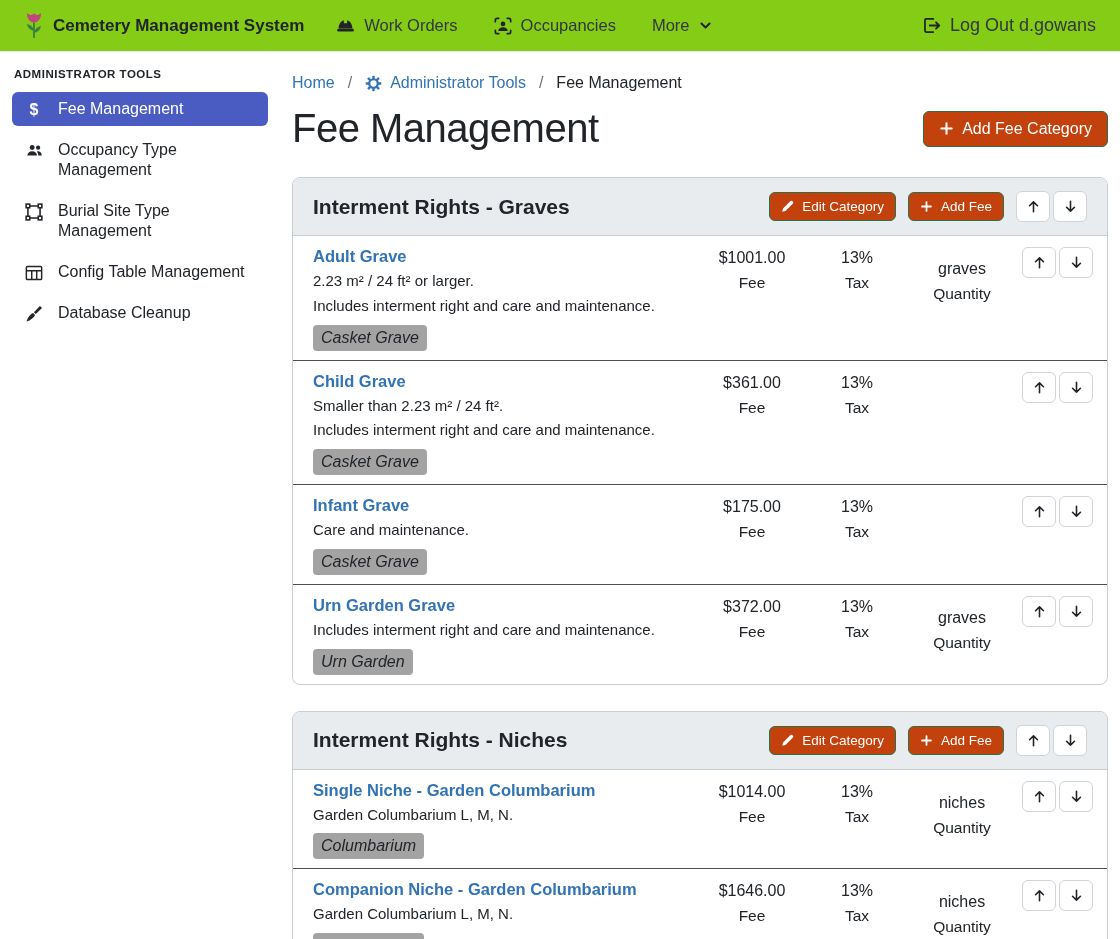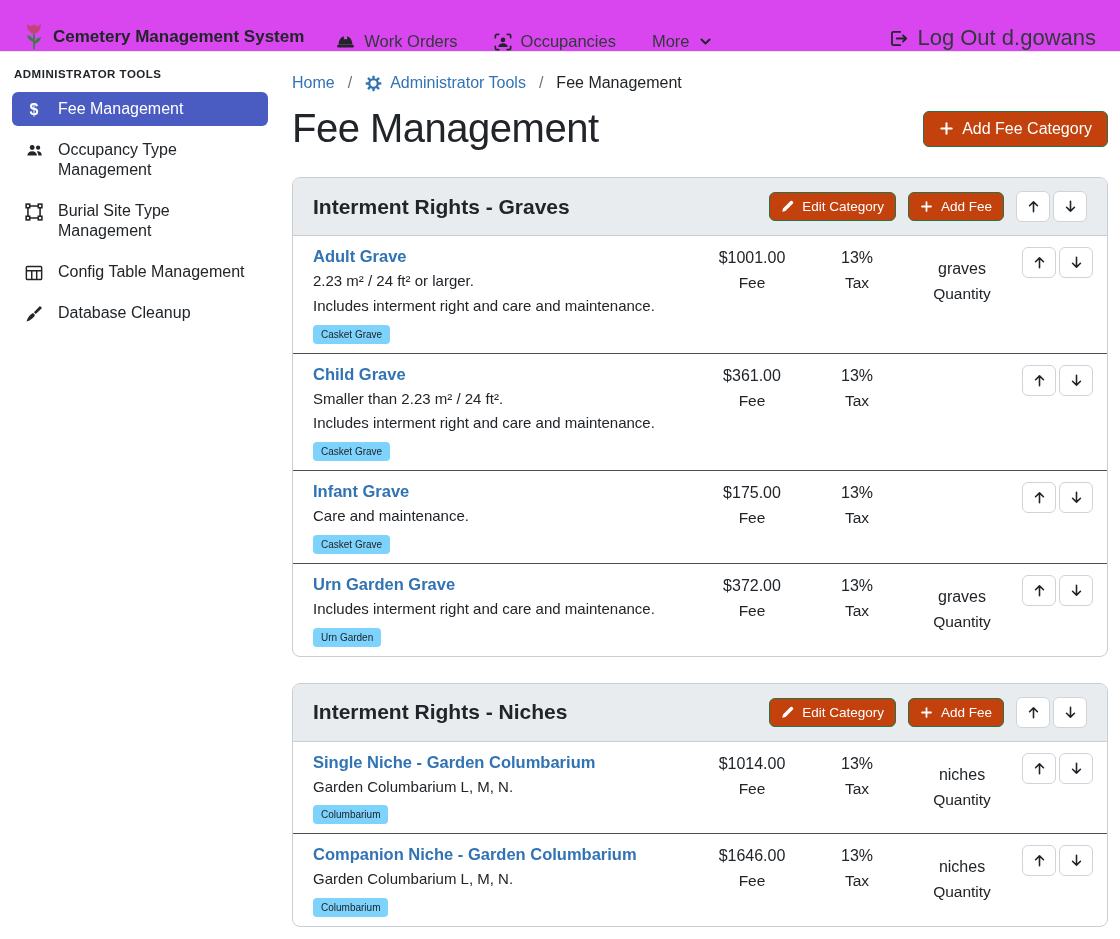--- a/index.html
+++ b/index.html
@@ -3,26 +3,26 @@
 <meta charset="utf-8">
 <title>Fee Management</title>
 <style>
   * { box-sizing: border-box; margin: 0; padding: 0; }
   html, body { width: 1120px; height: 939px; overflow: hidden; background: #fff;
     font-family: "Liberation Sans", sans-serif; color: #212529; }
   button { font-family: inherit; }
   a { text-decoration: none; color: inherit; }
 
   
-  .navbar { height: 52px; background: #d946ef; border-bottom: 1px solid #e6e9ec;
-    display: flex; align-items: flex-end; padding: 0 24px; }
+  .navbar { height: 52px; background: #84cc16; border-bottom: 1px solid #e6e9ec;
+    display: flex; align-items: center; padding: 0 24px; }
   .brand { display: flex; align-items: center; gap: 9px; font-weight: 700; font-size: 17px; cursor: pointer; }
   .nav-links { display: flex; align-items: center; margin-left: 32px; gap: 36px; }
   .nav-link { display: flex; align-items: center; gap: 9px; font-size: 16.5px; color: #33383d; cursor: pointer; }
-  .logout { margin-left: auto; display: flex; align-items: center; gap: 9px; font-size: 22px; color: #33383d; cursor: pointer; }
+  .logout { margin-left: auto; display: flex; align-items: center; gap: 9px; font-size: 18px; color: #33383d; cursor: pointer; }
   .icn { display: inline-flex; align-items: center; justify-content: center; }
 
   
   .layout { display: flex; height: 887px; }
 
   
   .sidebar { width: 280px; flex: none; padding: 16px 12px 0; }
   .sidebar-heading { font-size: 11.5px; font-weight: 700; letter-spacing: .5px;
     color: #212529; padding: 0 2px 12px; }
   .side-item { display: flex; align-items: flex-start; gap: 14px; padding: 7px 12px;
@@ -57,22 +57,22 @@
   .btn-arrow { width: 34px; height: 31px; background: #fff; border: 1px solid #ced4da;
     border-radius: 6px; display: inline-flex; align-items: center; justify-content: center;
     color: #212529; cursor: pointer; }
 
   
   .fee-row { display: flex; align-items: flex-start; padding: 11px 14px 9px 20px; }
   .fee-row + .fee-row { border-top: 1px solid #4a5056; }
   .fee-main { flex: 1; padding-right: 8px; }
   .fee-name { display: inline-block; color: #3173b3; font-weight: 600; font-size: 16.5px; cursor: pointer; }
   .fee-desc { font-size: 15px; margin-top: 6px; line-height: 1.25; }
-  .fee-badge { display: inline-block; background: #7dd3fc; color: #212529; font-size: 10px;
-    padding: 4px 8px; border-radius: 4px; margin-top: 9px; }
+  .fee-badge { display: inline-block; background: #a3a3a3; color: #212529; font-size: 16px;
+    padding: 4px 8px; border-radius: 4px; margin-top: 9px; font-style: italic; }
   .fee-col { text-align: center; font-size: 16px; }
   .fee-col .col-value { margin-top: 2px; }
   .fee-col .col-label { margin-top: 7px; font-size: 15.5px; }
   .w-fee { width: 110px; }
   .w-tax { width: 100px; }
   .w-qty { width: 110px; margin-top: 11px; }
   .fee-arrows { width: 76px; justify-content: flex-end; }
 </style>
 </head>
 <body>

